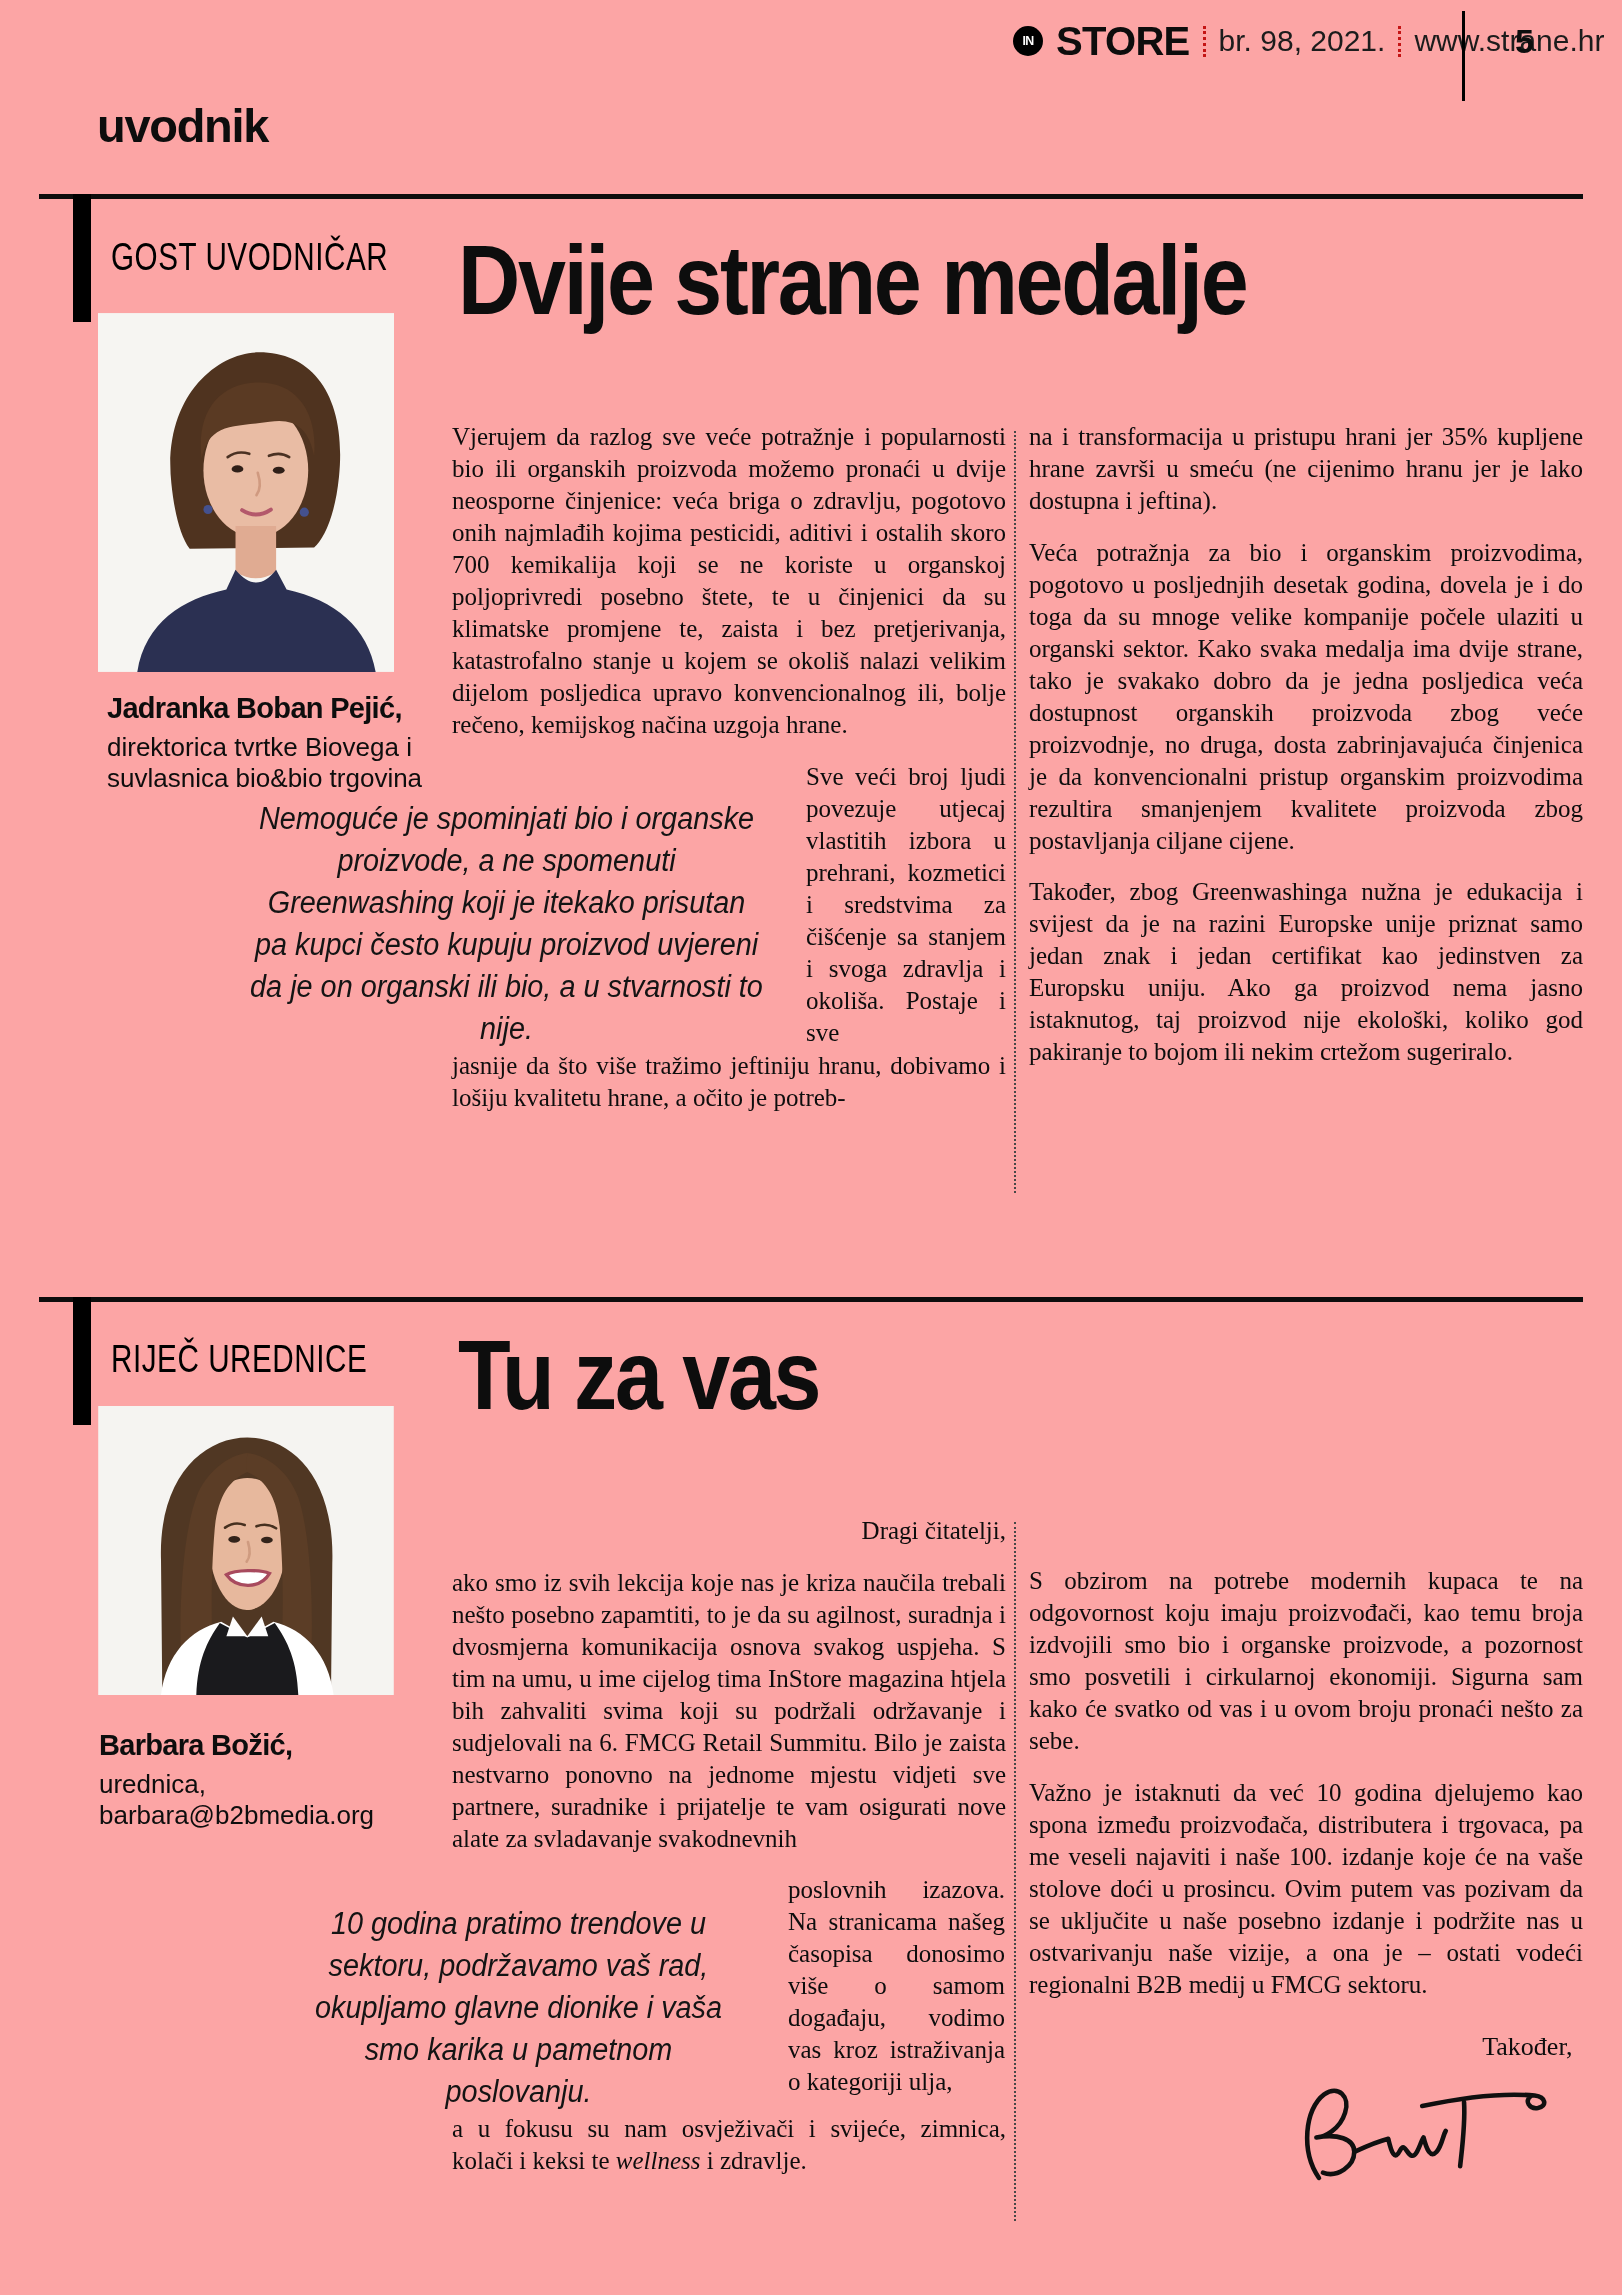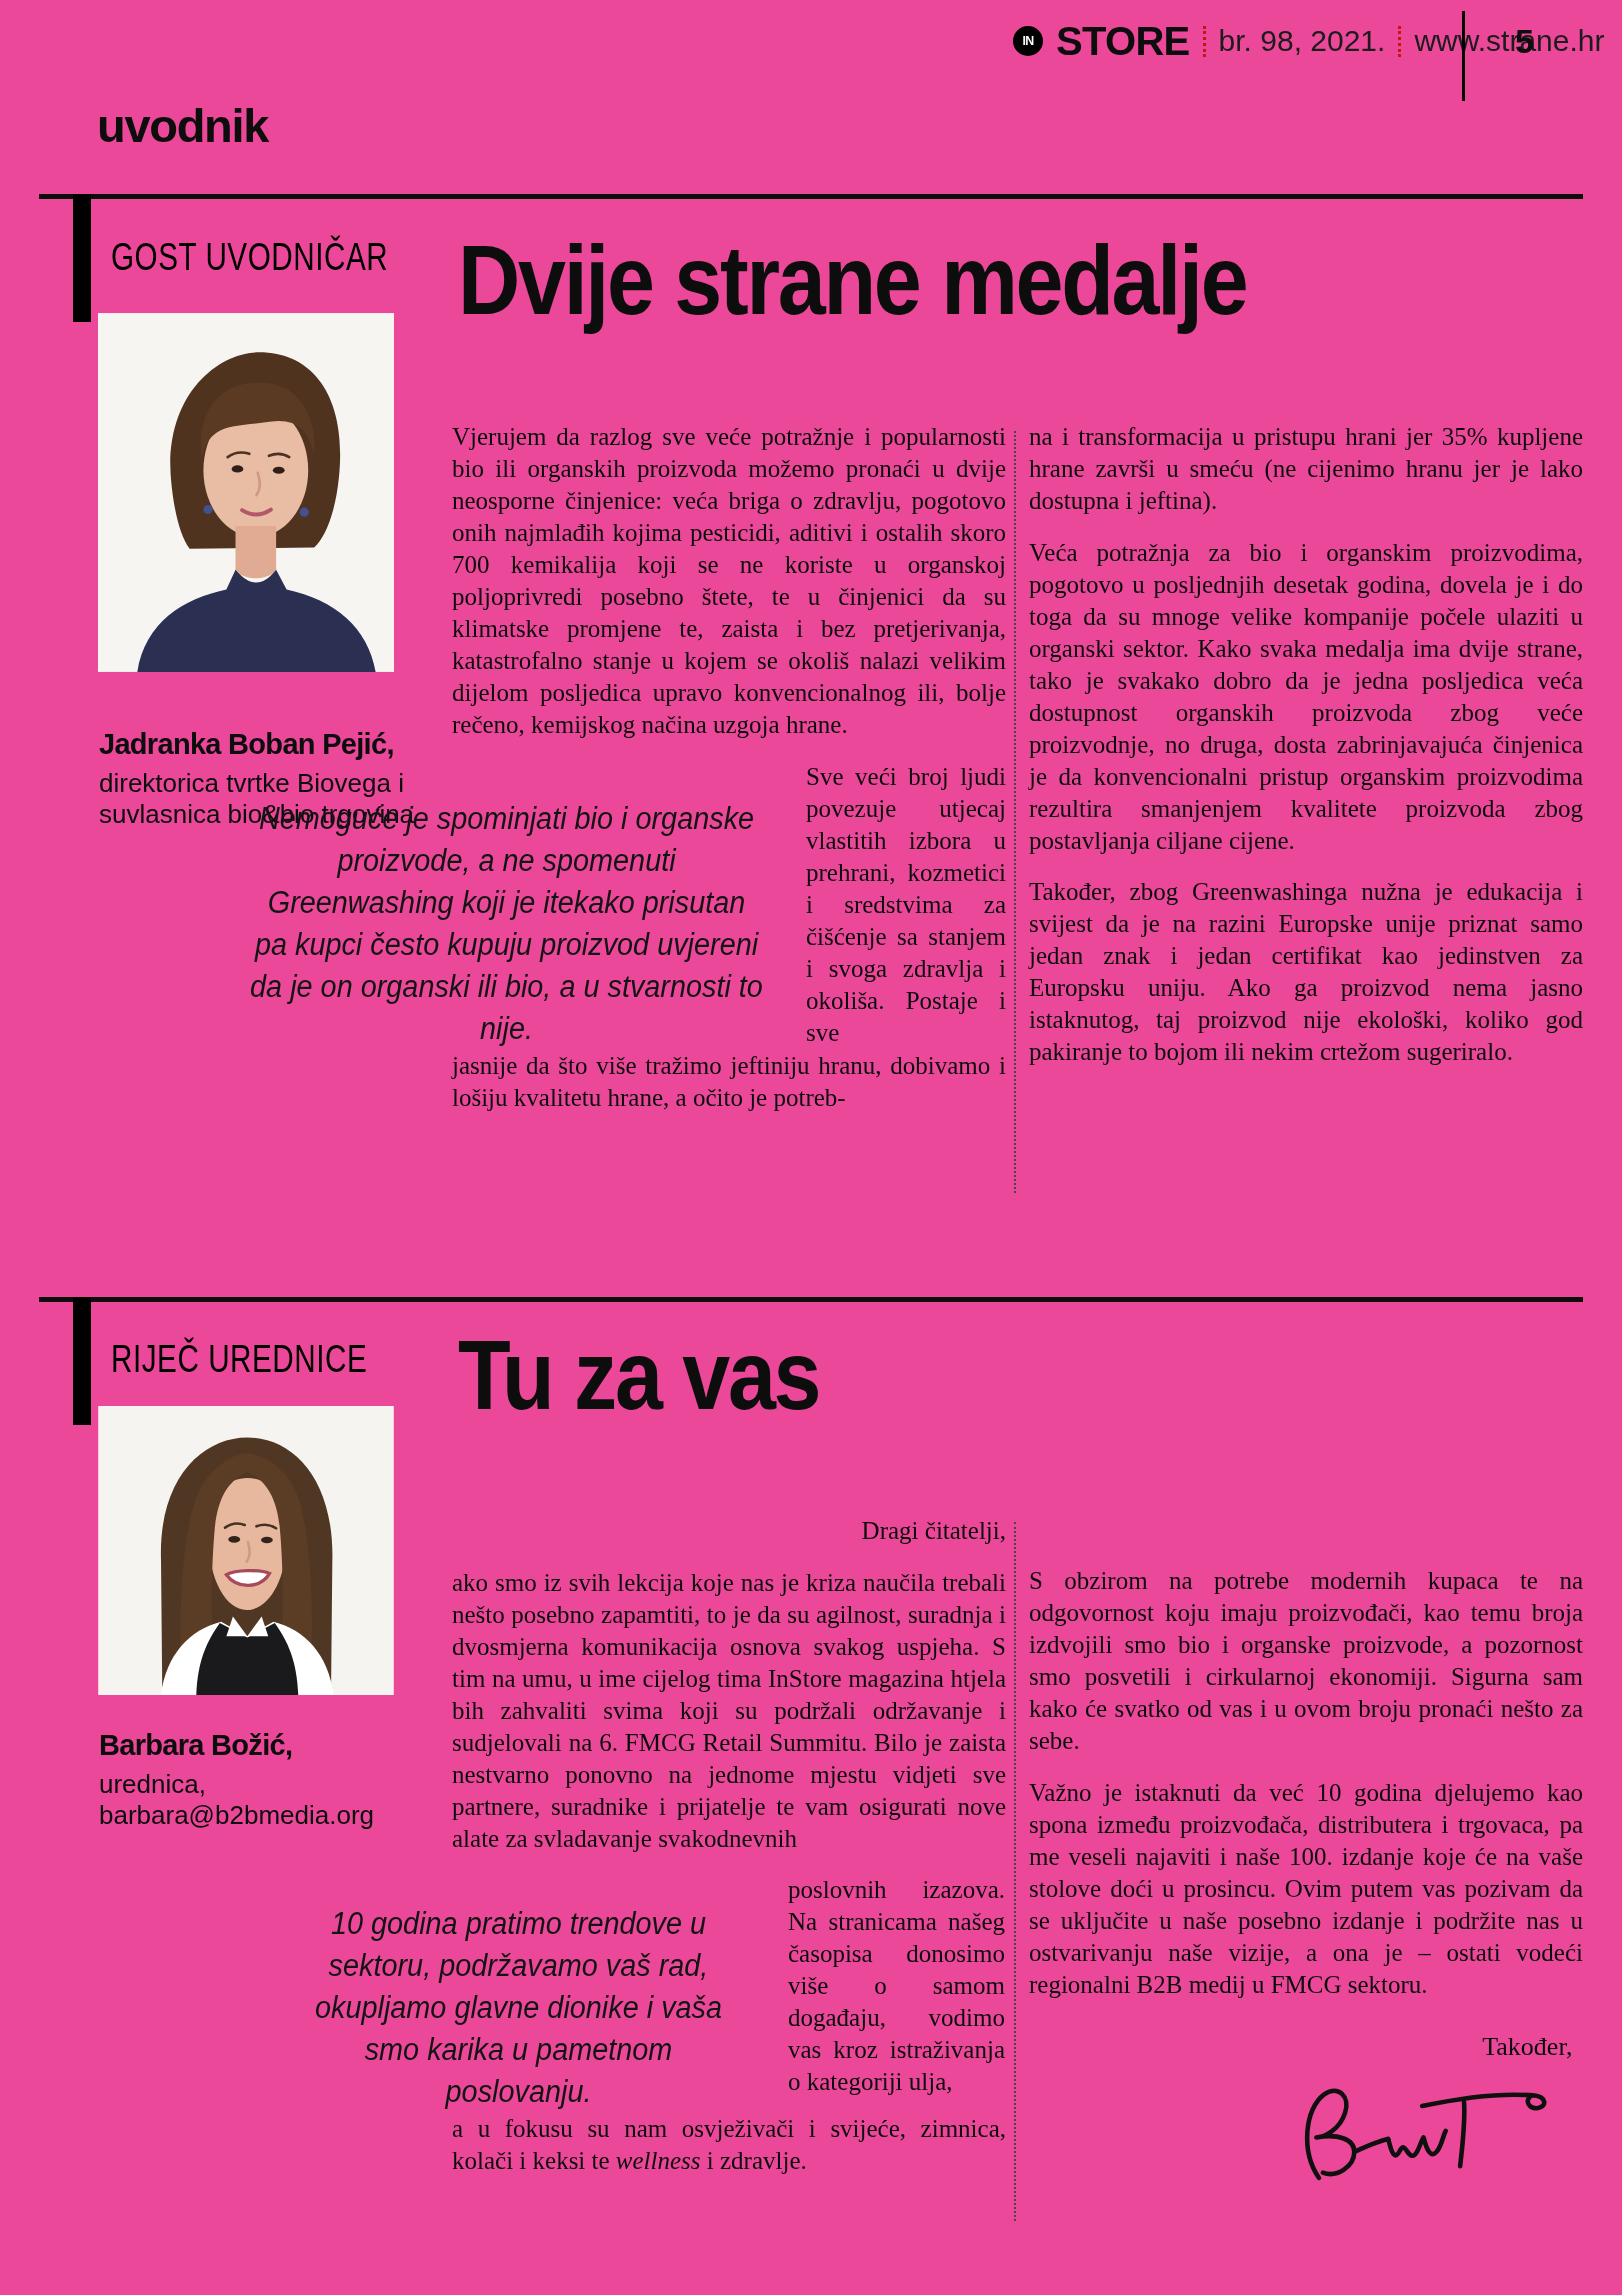--- a/index.html
+++ b/index.html
@@ -1,16 +1,16 @@
 <!DOCTYPE html>
 <html style="font-size:10.5px"><head>
 <meta charset="utf-8">
 <style>
   html,body{margin:0;padding:0;background:#9a9a9a;}
-  .page{position:relative;width:1623px;height:2295px;background:#ec4899;margin:0 auto;
+  .page{position:relative;width:1623px;height:2295px;background:#fca5a5;margin:0 auto;
         font-family:"Liberation Serif","DejaVu Serif",serif;color:#0d0d0d;overflow:hidden;}
 
   
   .hdr{position:absolute;top:19.6px;left:1013px;display:flex;align-items:center;gap:13px;height:43px;
        font-family:"Liberation Sans","DejaVu Sans",sans-serif;}
   .logo-badge{width:30px;height:30px;border-radius:50%;background:#000;color:#fff;display:flex;
               align-items:center;justify-content:center;font-weight:700;font-size:12.4px;letter-spacing:-0.7px;flex:none;}
   .logo-text{font-size:40px;font-weight:700;letter-spacing:-0.7px;}
   .dot-sep{height:31px;border-left:3.3px dotted #c41414;width:0;}
   .hdr-item{font-size:30px;color:#1c1c1c;}
@@ -38,21 +38,21 @@
              font-size:98px;letter-spacing:-2.6px;transform:scaleX(0.88);transform-origin:left center;white-space:nowrap;}
   .title1{top:224px;}
   .title2{top:1319px;}
 
   .photo{position:absolute;left:98px;}
   .photo1{top:313px;width:296px;height:359px;}
   .photo2{top:1406px;width:296px;height:289px;}
   .photo svg{display:block;width:100%;height:100%;}
 
   .author{position:absolute;left:99px;width:347px;font-family:"Liberation Sans","DejaVu Sans",sans-serif;}
-  .author1{top:728px;}
+  .author1{top:692px;margin-left:8px;}
   .author2{top:1729px;}
   .author .name{font-weight:700;font-size:29px;letter-spacing:-0.7px;margin:0 0 6.5px 0;}
   .author .role{font-size:26px;line-height:1.22;margin:0;}
 
   .colA{position:absolute;left:452px;width:554px;}
   .colB{position:absolute;left:1029px;width:554px;}
   .colA1,.colB1{top:421px;}
   .colA2,.colB2{top:1515px;}
   .body-text{font-size:25px;line-height:32px;text-align:justify;}
   p.bp{margin:0 0 19.6px 0;}

